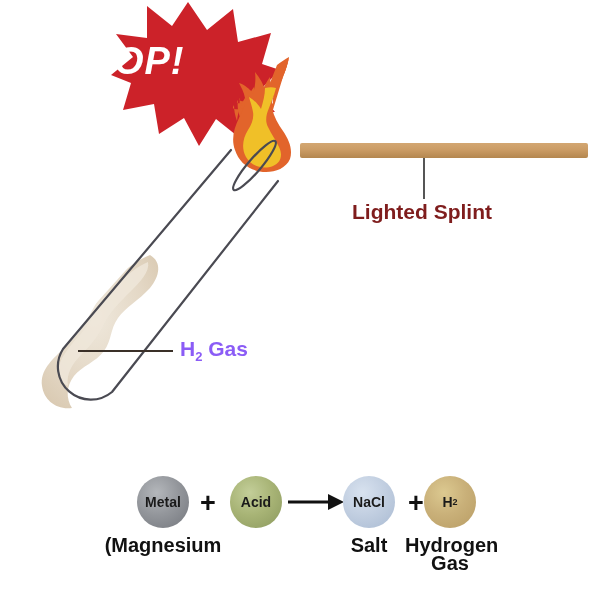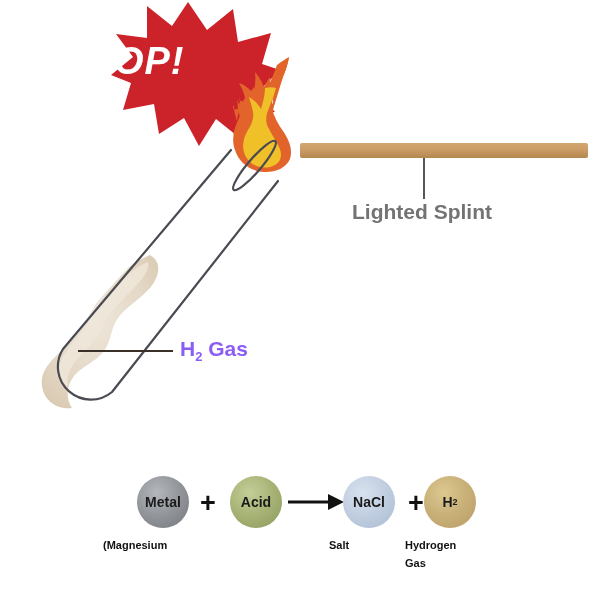--- a/index.html
+++ b/index.html
@@ -41,21 +41,21 @@
     font-size: 38px;
     font-weight: bold;
     color: #ffffff;
     letter-spacing: 1px;
     font-style: italic;
   }
   .lbl-splint {
     left: 352px; top: 200px;
     font-size: 21px;
     font-weight: bold;
-    color: #737373;
+    color: #7f1d1d;
   }
   .lbl-h2gas {
     left: 180px; top: 337px;
     font-size: 21px;
     font-weight: bold;
     color: #8b5cf6;
   }
   .lbl-h2gas .sub {
     font-size: 13px;
     vertical-align: sub;
@@ -77,22 +77,22 @@
   }
   .plus {
     position: absolute;
     font-size: 27px;
     font-weight: bold;
     color: #111111;
     text-align: center;
   }
   .cap {
     position: absolute;
-    text-align: left;
-    font-size: 11px;
+    text-align: center;
+    font-size: 20px;
     font-weight: bold;
     color: #111111;
     line-height: 18px;
   }
 </style>
 </head>
 <body>
 
 <div id="scene">
 

